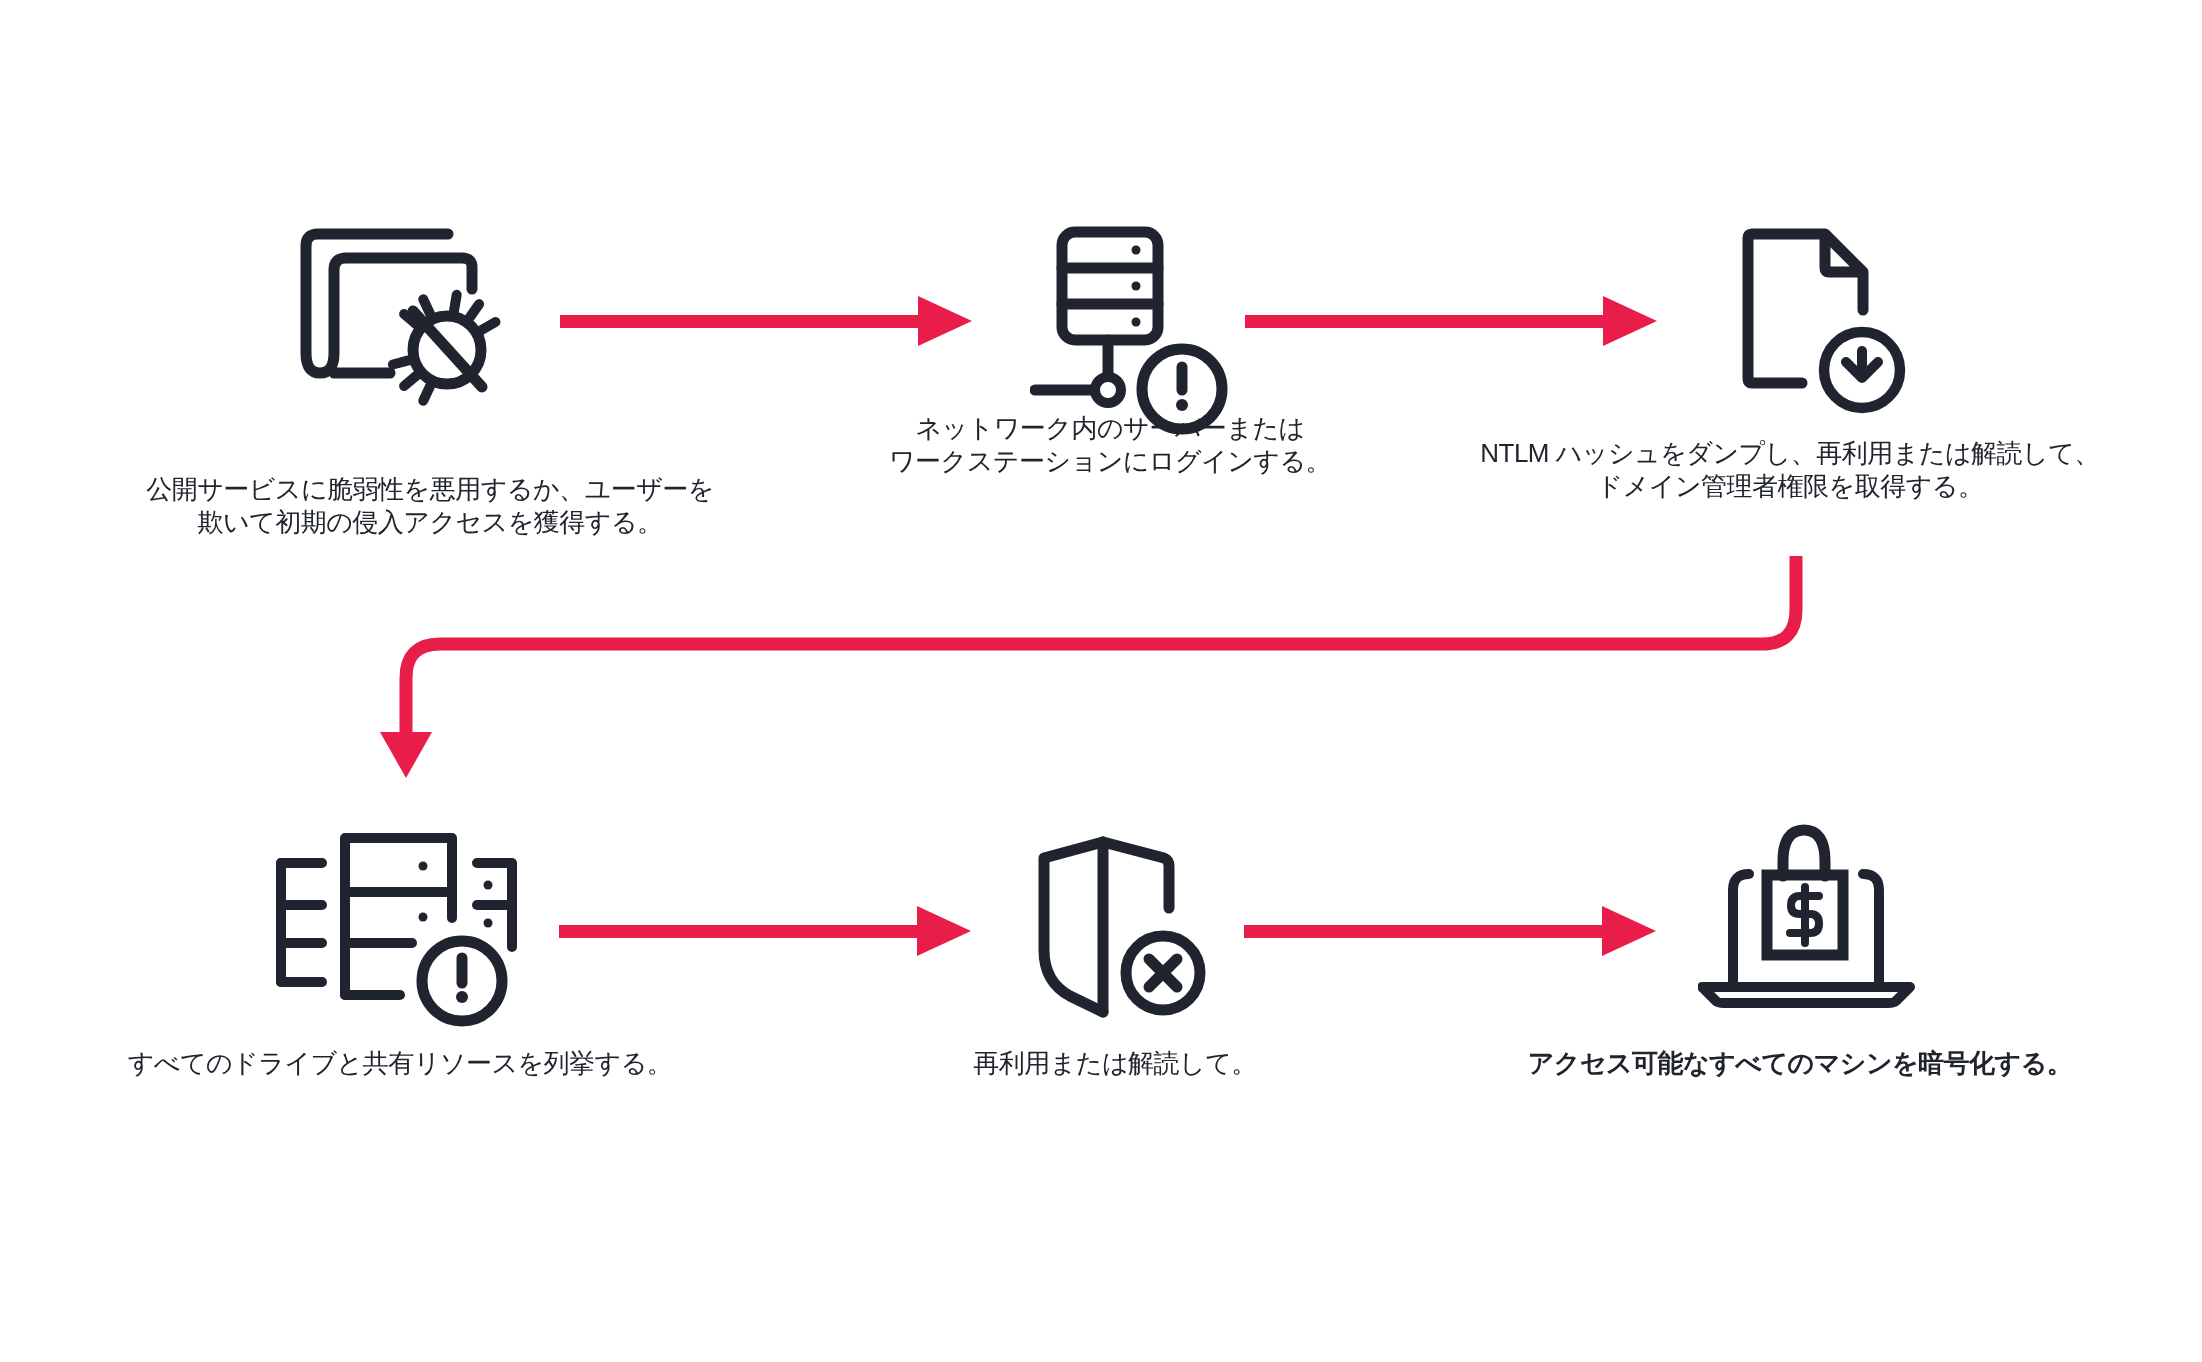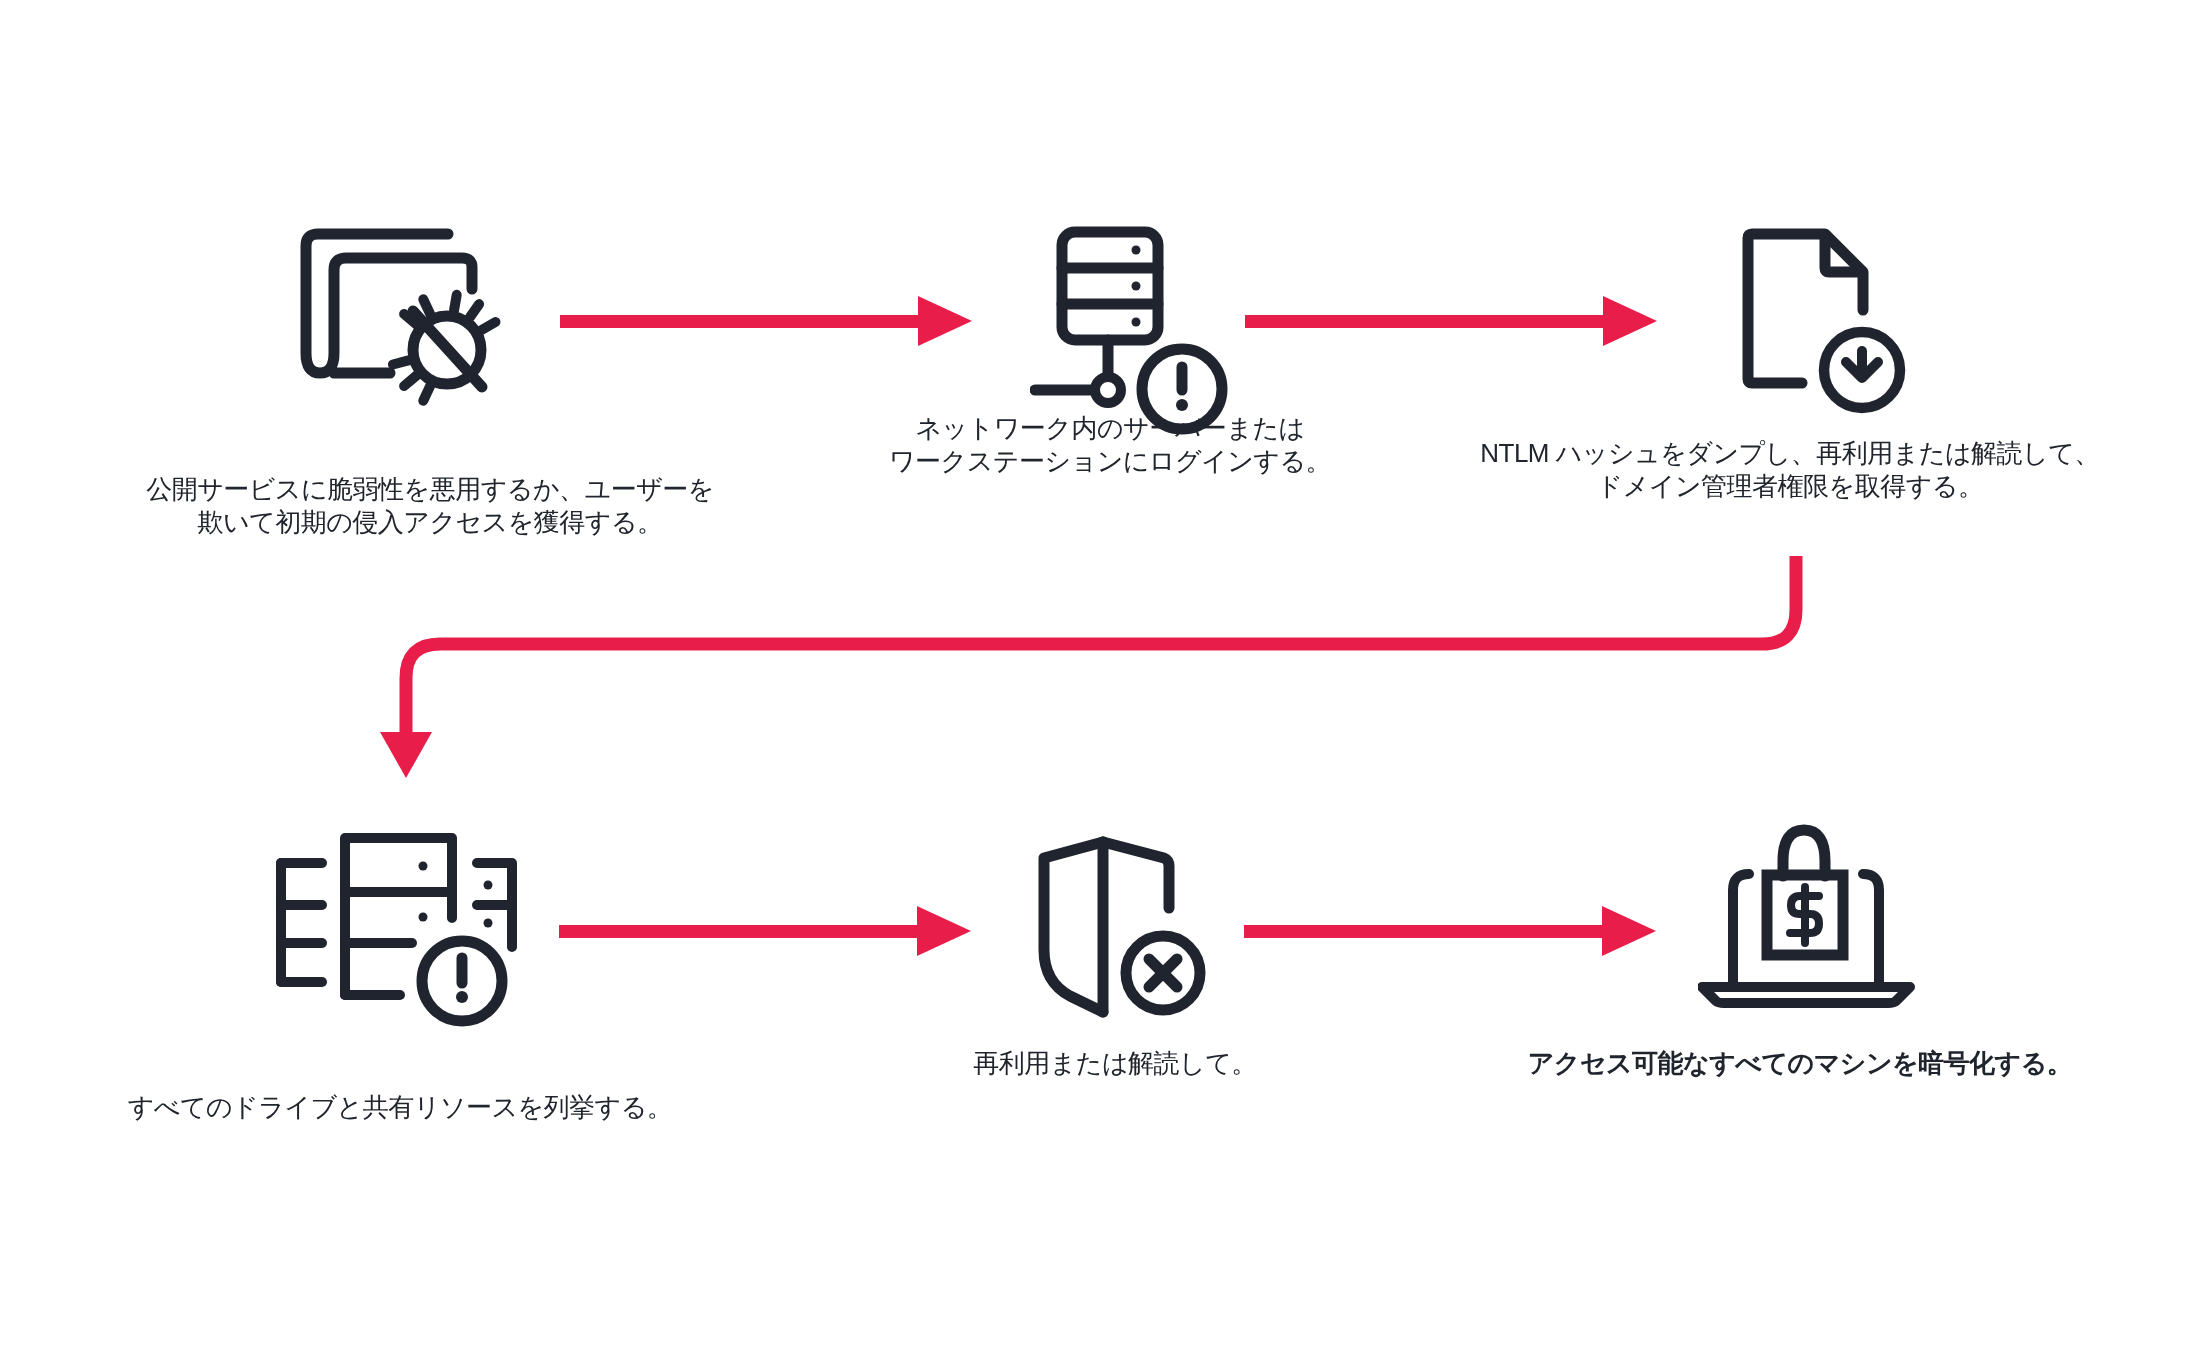--- a/index.html
+++ b/index.html
@@ -168,21 +168,21 @@
         <path d="M85,58 L85,43 Q85,12 106,12 Q127,12 127,43 L127,58"></path>
         <rect x="69" y="57" width="76" height="80" stroke-linejoin="miter"></rect>
       </g>
       <g stroke-width="8">
         <path d="M107,69 L107,125"></path>
         <path d="M121,78 L102,78 Q93,78 93,87.5 Q93,96 102,96 L112,96 Q121,96 121,105.5 Q121,115 112,115 L92,115"></path>
       </g>
     </svg>
   </div>
 
-  <div class="caption" style="left:100px;top:1047px;width:600px;margin-top:44px;">
+  <div class="caption" style="left:100px;top:1047px;width:600px;">
     <div>すべてのドライブと共有リソースを列挙する。</div>
     <div></div>
   </div>
   <div class="caption" style="left:865px;top:1047px;width:500px;">
     <div>再利用または解読して。</div>
   </div>
   <div class="caption" style="left:1500px;top:1047px;width:600px;font-weight:bold;">
     <div>アクセス可能なすべてのマシンを暗号化する。</div>
     <div></div>
   </div>

